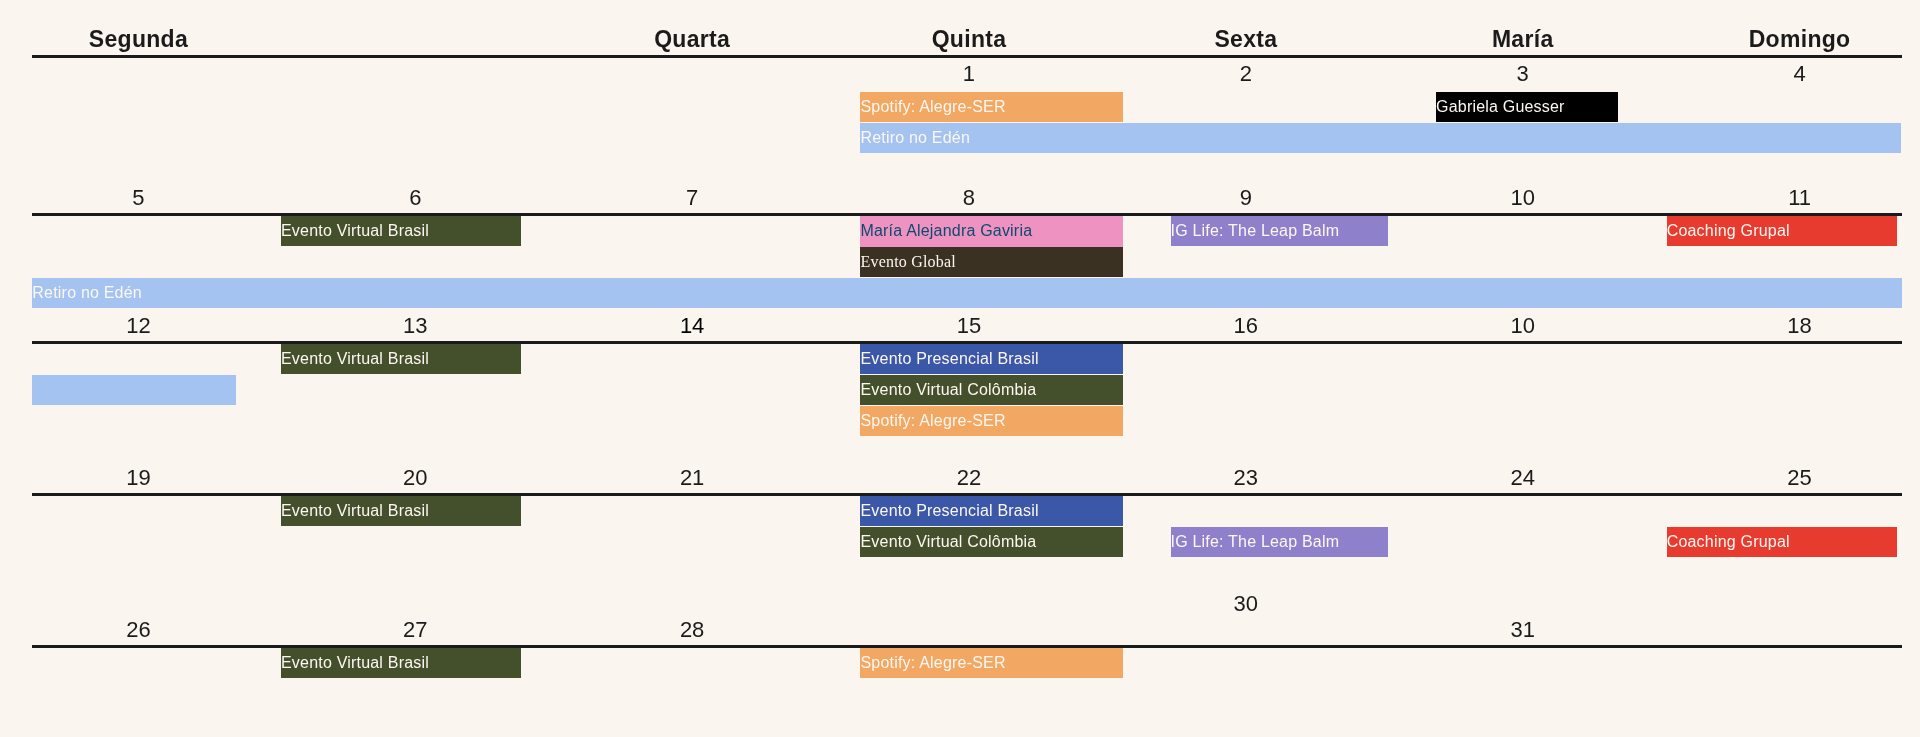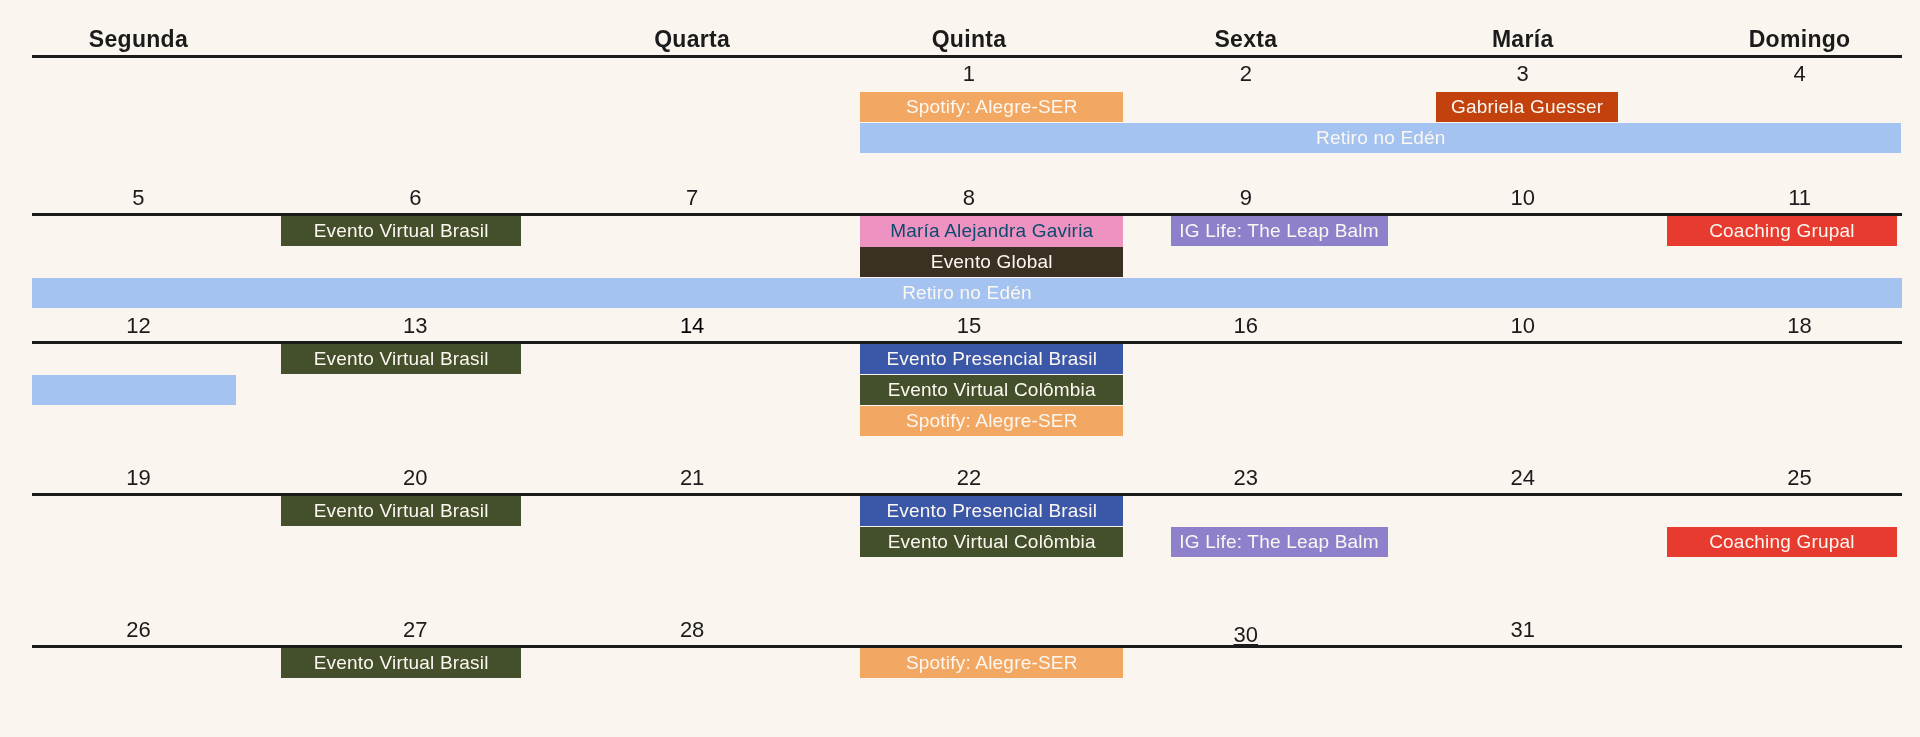--- a/index.html
+++ b/index.html
@@ -34,22 +34,21 @@
     text-align:center;
     font-size:22px;
     font-weight:500;
     color:#1B1B1B;
     line-height:24px;
   }
   .event-bar{
     position:absolute;
     height:30px;
     line-height:30px;
-    text-align:center;
-    font-size:19px;
+    font-size:16px;
     font-weight:500;
     letter-spacing:0.2px;
     color:#FCF7F1;
     white-space:nowrap;
     overflow:hidden;
     cursor:pointer;
   }
 </style>
 </head>
 <body>
@@ -60,35 +59,35 @@
     <div class="weekday-header" style="left: 42.8571%; width: 14.2857%; top: 26px; color: rgb(27, 27, 27);">Quinta</div>
     <div class="weekday-header" style="left: 57.1429%; width: 14.2857%; top: 26px; color: rgb(27, 27, 27);">Sexta</div>
     <div class="weekday-header" style="left: 71.4286%; width: 14.2857%; top: 26px; color: rgb(27, 27, 27);">María</div>
     <div class="weekday-header" style="left: 85.7143%; width: 14.2857%; top: 26px; color: rgb(27, 27, 27);">Domingo</div>
     <div class="divider" style="top: 55px; left: 1.67%; width: 96.45%; background: rgb(27, 27, 27);"></div>
     <div class="day-number" style="left: 42.8571%; width: 14.2857%; top: 62px; color: rgb(27, 27, 27);">1</div>
     <div class="day-number" style="left: 57.1429%; width: 14.2857%; top: 62px; color: rgb(27, 27, 27);">2</div>
     <div class="day-number" style="left: 71.4286%; width: 14.2857%; top: 62px; color: rgb(27, 27, 27);">3</div>
     <div class="day-number" style="left: 85.7143%; width: 14.2857%; top: 62px; color: rgb(27, 27, 27);">4</div>
     <div class="event-bar" style="top: 92px; left: 44.4%; width: 13.55%; height: 30px; line-height: 30px; background: rgb(242, 168, 99); color: rgb(252, 247, 241);">Spotify: Alegre-SER</div>
-    <div class="event-bar" style="top: 92px; left: 74.1%; width: 9.4%; height: 30px; line-height: 30px; background: #c2410c; color: rgb(252, 247, 241);">Gabriela Guesser</div>
+    <div class="event-bar" style="top: 92px; left: 74.1%; width: 9.4%; height: 30px; line-height: 30px; background: #000000; color: rgb(252, 247, 241);">Gabriela Guesser</div>
     <div class="event-bar" style="top: 123px; left: 44.4%; width: 53.7%; height: 30px; line-height: 30px; background: rgb(164, 195, 241); color: rgb(252, 247, 241);">Retiro no Edén</div>
     <div class="day-number" style="left: 0%; width: 14.2857%; top: 186px; color: rgb(27, 27, 27);">5</div>
     <div class="day-number" style="left: 14.2857%; width: 14.2857%; top: 186px; color: rgb(27, 27, 27);">6</div>
     <div class="day-number" style="left: 28.5714%; width: 14.2857%; top: 186px; color: rgb(27, 27, 27);">7</div>
     <div class="day-number" style="left: 42.8571%; width: 14.2857%; top: 186px; color: rgb(27, 27, 27);">8</div>
     <div class="day-number" style="left: 57.1429%; width: 14.2857%; top: 186px; color: rgb(27, 27, 27);">9</div>
     <div class="day-number" style="left: 71.4286%; width: 14.2857%; top: 186px; color: rgb(27, 27, 27);">10</div>
     <div class="day-number" style="left: 85.7143%; width: 14.2857%; top: 186px; color: rgb(27, 27, 27);">11</div>
     <div class="divider" style="top: 213px; left: 1.67%; width: 96.45%; background: rgb(27, 27, 27);"></div>
     <div class="event-bar" style="top: 216px; left: 14.5%; width: 12.4%; height: 30px; line-height: 30px; background: rgb(68, 80, 43); color: rgb(252, 247, 241);">Evento Virtual Brasil</div>
     <div class="event-bar" style="top: 216px; left: 44.4%; width: 13.55%; height: 46px; line-height: 30px; background: rgb(238, 147, 193); color: #0c4a6e;">María Alejandra Gaviria</div>
     <div class="event-bar" style="top: 216px; left: 60.4%; width: 11.2%; height: 30px; line-height: 30px; background: rgb(142, 128, 203); color: rgb(252, 247, 241);">IG Life: The Leap Balm</div>
     <div class="event-bar" style="top: 216px; left: 86%; width: 11.9%; height: 30px; line-height: 30px; background: rgb(231, 59, 48); color: rgb(252, 247, 241);">Coaching Grupal</div>
-    <div class="event-bar" style="top: 247px; left: 44.4%; width: 13.55%; height: 30px; line-height: 30px; background: rgb(59, 49, 35); color: rgb(252, 247, 241);">Evento Global</div>
+    <div class="event-bar" style="top: 247px; left: 44.4%; width: 13.55%; height: 30px; line-height: 30px; background: rgb(59, 49, 35); color: rgb(252, 247, 241); font-family: Liberation Serif, serif;">Evento Global</div>
     <div class="event-bar" style="top: 278px; left: 1.67%; width: 96.45%; height: 30px; line-height: 30px; background: rgb(164, 195, 241); color: rgb(252, 247, 241);">Retiro no Edén</div>
     <div class="day-number" style="left: 0%; width: 14.2857%; top: 314px; color: rgb(27, 27, 27);">12</div>
     <div class="day-number" style="left: 14.2857%; width: 14.2857%; top: 314px; color: rgb(27, 27, 27);">13</div>
     <div class="day-number" style="left: 28.5714%; width: 14.2857%; top: 314px; color: #000000;">14</div>
     <div class="day-number" style="left: 42.8571%; width: 14.2857%; top: 314px; color: rgb(27, 27, 27);">15</div>
     <div class="day-number" style="left: 57.1429%; width: 14.2857%; top: 314px; color: rgb(27, 27, 27);">16</div>
     <div class="day-number" style="left: 71.4286%; width: 14.2857%; top: 314px; color: rgb(27, 27, 27);">10</div>
     <div class="day-number" style="left: 85.7143%; width: 14.2857%; top: 314px; color: rgb(27, 27, 27);">18</div>
     <div class="divider" style="top: 341px; left: 1.67%; width: 96.45%; background: rgb(27, 27, 27);"></div>
     <div class="event-bar" style="top: 344px; left: 14.5%; width: 12.4%; height: 30px; line-height: 30px; background: rgb(68, 80, 43); color: rgb(252, 247, 241);">Evento Virtual Brasil</div>
@@ -105,18 +104,18 @@
     <div class="day-number" style="left: 85.7143%; width: 14.2857%; top: 466px; color: rgb(27, 27, 27); text-align: center;">25</div>
     <div class="divider" style="top: 493px; left: 1.67%; width: 96.45%; background: rgb(27, 27, 27);"></div>
     <div class="event-bar" style="top: 496px; left: 14.5%; width: 12.4%; height: 30px; line-height: 30px; background: rgb(68, 80, 43); color: rgb(252, 247, 241);">Evento Virtual Brasil</div>
     <div class="event-bar" style="top: 496px; left: 44.4%; width: 13.55%; height: 30px; line-height: 30px; background: rgb(58, 87, 168); color: rgb(252, 247, 241);">Evento Presencial Brasil</div>
     <div class="event-bar" style="top: 527px; left: 44.4%; width: 13.55%; height: 30px; line-height: 30px; background: rgb(68, 80, 43); color: rgb(252, 247, 241);">Evento Virtual Colômbia</div>
     <div class="event-bar" style="top: 527px; left: 60.4%; width: 11.2%; height: 30px; line-height: 30px; background: rgb(142, 128, 203); color: rgb(252, 247, 241);">IG Life: The Leap Balm</div>
     <div class="event-bar" style="top: 527px; left: 86%; width: 11.9%; height: 30px; line-height: 30px; background: rgb(231, 59, 48); color: rgb(252, 247, 241);">Coaching Grupal</div>
     <div class="day-number" style="left: 0%; width: 14.2857%; top: 618px; color: rgb(27, 27, 27);">26</div>
     <div class="day-number" style="left: 14.2857%; width: 14.2857%; top: 618px; color: rgb(27, 27, 27);">27</div>
     <div class="day-number" style="left: 28.5714%; width: 14.2857%; top: 618px; color: rgb(27, 27, 27);">28</div>
-    <div class="day-number" style="left: 57.1429%; width: 14.2857%; top: 623px; color: rgb(27, 27, 27); text-decoration: underline;">30</div>
+    <div class="day-number" style="left: 57.1429%; width: 14.2857%; top: 592px; color: rgb(27, 27, 27);">30</div>
     <div class="day-number" style="left: 71.4286%; width: 14.2857%; top: 618px; color: rgb(27, 27, 27);">31</div>
     <div class="divider" style="top: 645px; left: 1.67%; width: 96.45%; background: rgb(27, 27, 27);"></div>
     <div class="event-bar" style="top: 648px; left: 14.5%; width: 12.4%; height: 30px; line-height: 30px; background: rgb(68, 80, 43); color: rgb(252, 247, 241);">Evento Virtual Brasil</div>
     <div class="event-bar" style="top: 648px; left: 44.4%; width: 13.55%; height: 30px; line-height: 30px; background: rgb(242, 168, 99); color: rgb(252, 247, 241);">Spotify: Alegre-SER</div>
   </div>
 
 </body></html>

